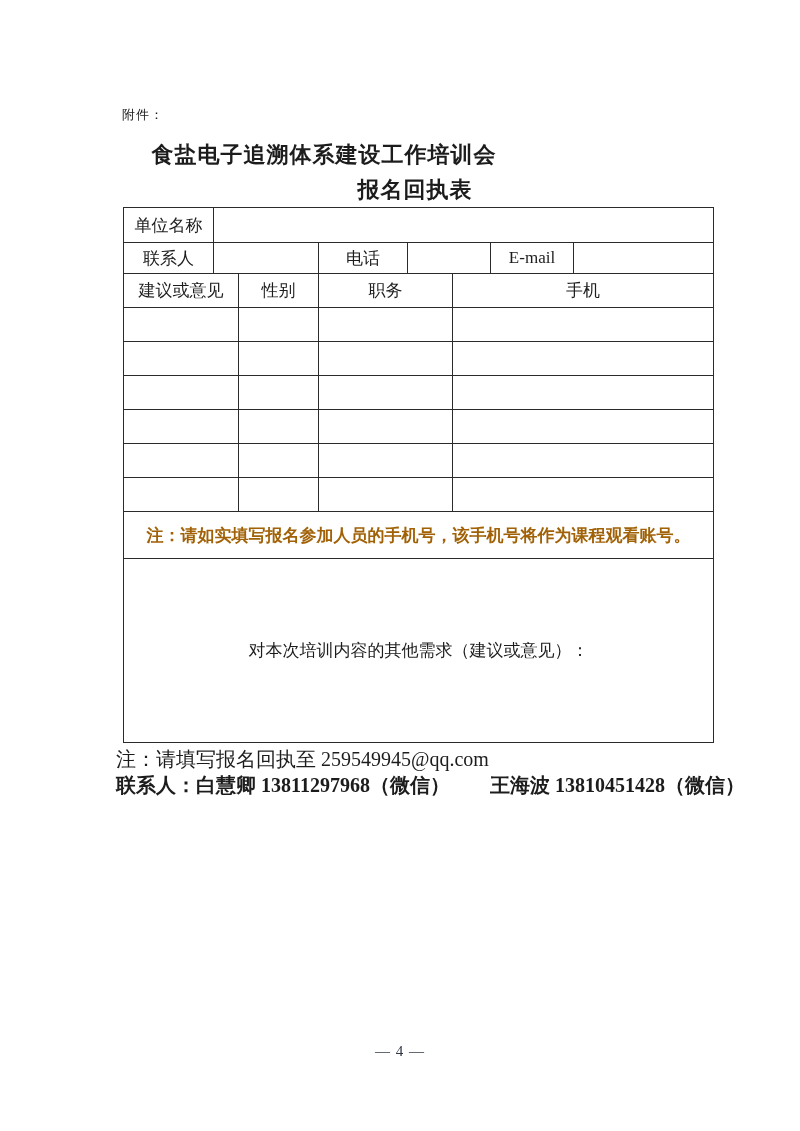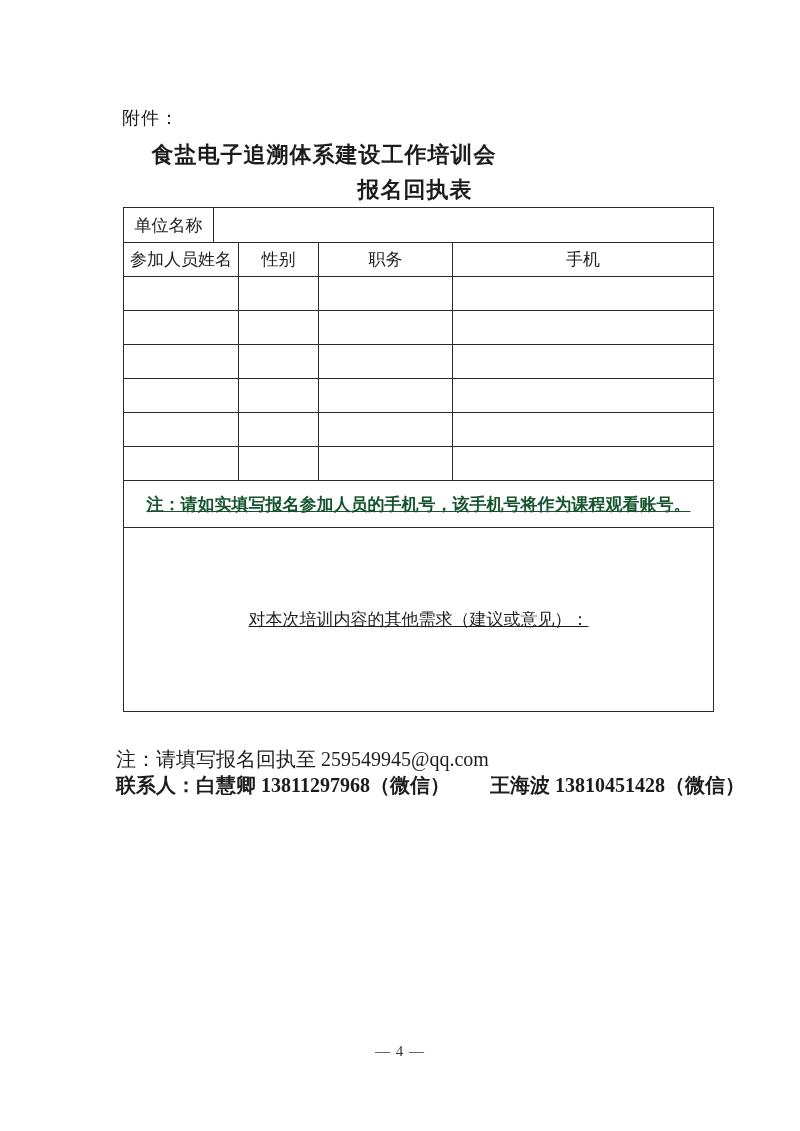--- a/index.html
+++ b/index.html
@@ -6,21 +6,21 @@
   html, body { width: 800px; height: 1131px; }
   body {
     background: #ffffff;
     position: relative;
     font-family: "Liberation Serif", "DejaVu Serif", serif;
     color: #1c1c1c;
   }
   .attachment {
     position: absolute;
     left: 122px; top: 106px;
-    font-size: 18px;
+    font-size: 13px;
     letter-spacing: 1px;
   }
   .title {
     position: absolute;
     left: 0; top: 140px;
     width: 648px;
     text-align: center;
     font-size: 22px;
     font-weight: bold;
     letter-spacing: 1px;
@@ -54,21 +54,20 @@
   .r-unit td    { height: 35px; }
   .r-contact td { height: 31px; }
   .r-head td    { height: 34px; }
   .r-person td  { height: 34px; }
   .r-note td    { height: 47px; }
   .r-suggest td {
     height: 184px;
     text-align: left;
     vertical-align: top;
     padding: 7px 5px;
-    text-decoration: underline;
   }
   td.red-note {
     font-weight: bold;
     font-size: 17px;
   }
   .footer-line {
     position: absolute;
     left: 116px;
     font-size: 20px;
     white-space: pre;
@@ -105,22 +104,30 @@
       <col style="width:45px">
         <col style="width:38px">
         <col style="width:83px">
         <col style="width:140px">
     </colgroup>
     <tbody>
       <tr class="r-unit">
         <td>单位名称</td>
         <td colspan="7"></td>
       </tr>
+      <tr class="r-contact">
+        <td>联系人</td>
+        <td colspan="2"></td>
+        <td>电话</td>
+        <td colspan="2"></td>
+        <td>E-mail</td>
+        <td></td>
+      </tr>
       <tr class="r-head">
-        <td colspan="2">参加人员姓名</td>
+        <td colspan="2">建议或意见</td>
         <td>性别</td>
         <td colspan="2">职务</td>
         <td colspan="3">手机</td>
       </tr>
     </tbody>
     <tbody id="empty-rows">
         <tr class="r-person">
           <td colspan="2"></td>
           <td colspan="1"></td>
           <td colspan="2"></td>
@@ -152,21 +159,21 @@
         </tr>
         <tr class="r-person">
           <td colspan="2"></td>
           <td colspan="1"></td>
           <td colspan="2"></td>
           <td colspan="3"></td>
         </tr>
       </tbody>
     <tbody>
       <tr class="r-note">
-        <td colspan="8" class="red-note" style="color: #14532d; text-decoration: underline;">注：请如实填写报名参加人员的手机号，该手机号将作为课程观看账号。</td>
+        <td colspan="8" class="red-note" style="color: #a16207;">注：请如实填写报名参加人员的手机号，该手机号将作为课程观看账号。</td>
       </tr>
       <tr class="r-suggest">
         <td colspan="8">对本次培训内容的其他需求（建议或意见）：</td>
       </tr>
     </tbody>
   </table>
 
   <p class="footer-line l1">注：请填写报名回执至 259549945@qq.com</p>
   <p class="footer-line l2">联系人：白慧卿 13811297968（微信）　　王海波 13810451428（微信）</p>
 

